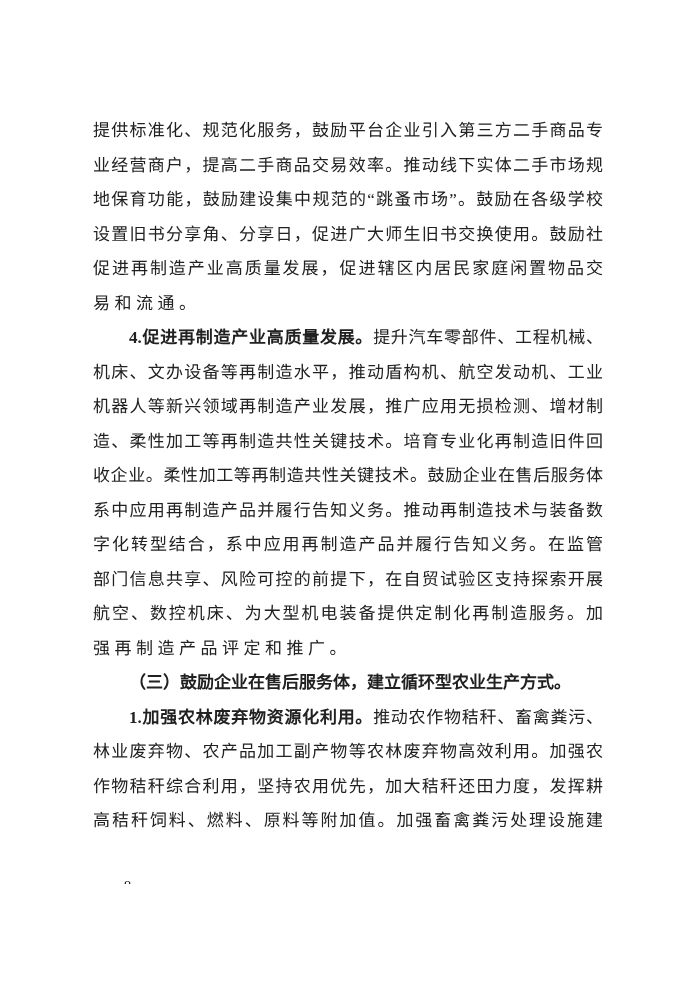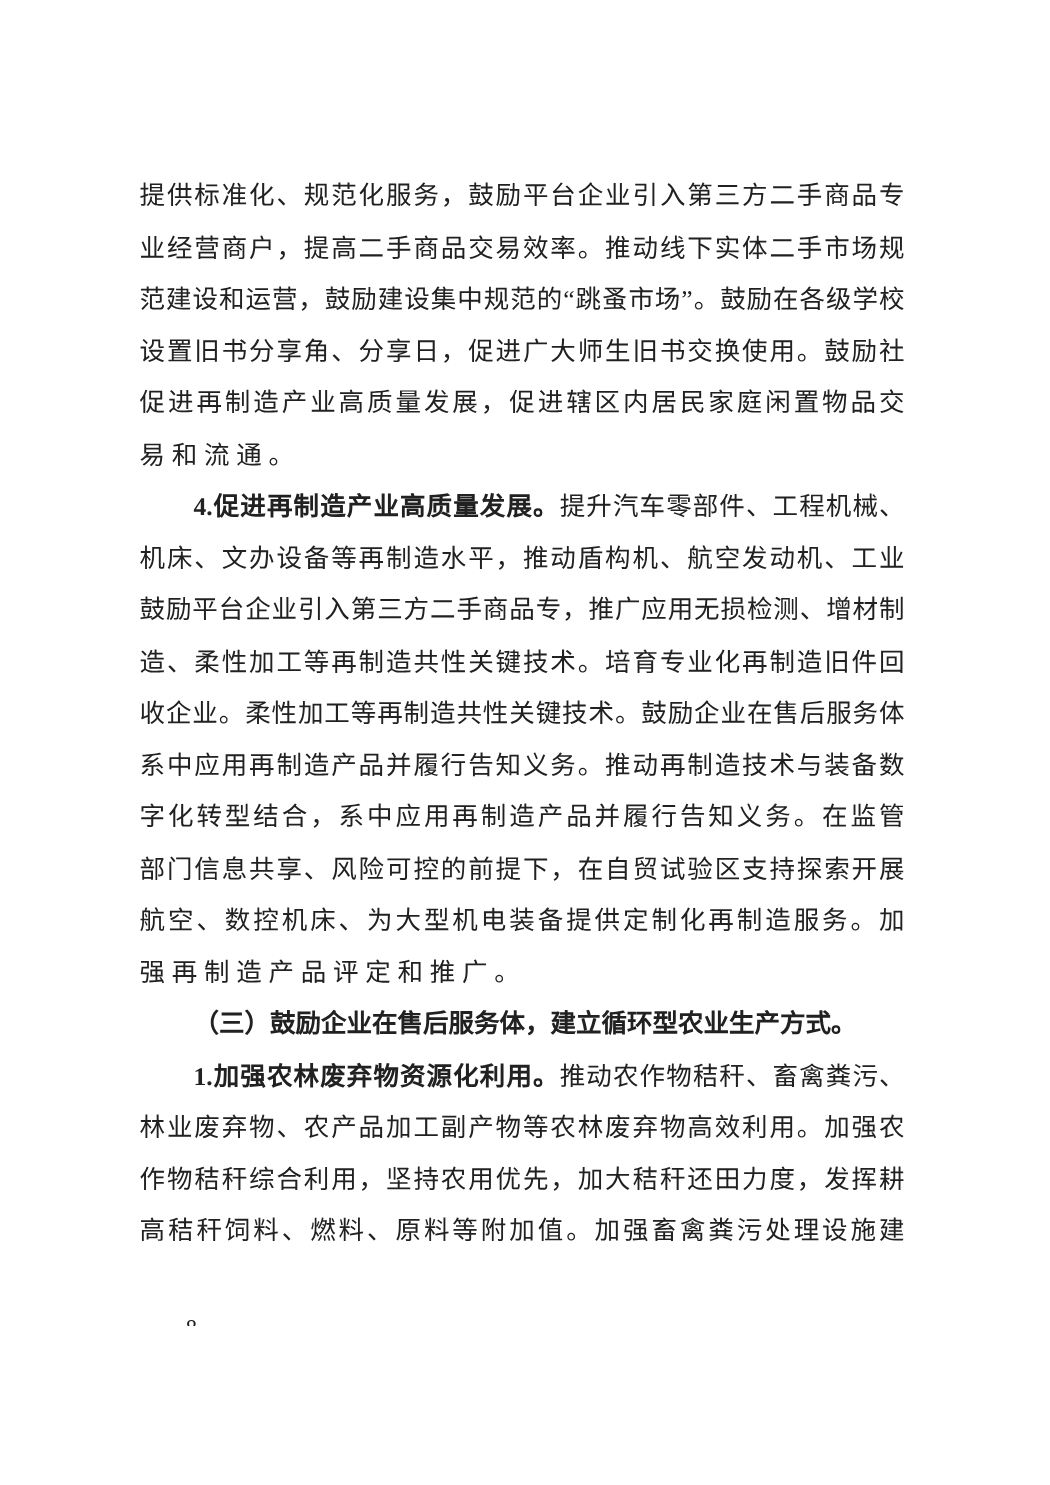--- a/index.html
+++ b/index.html
@@ -56,28 +56,28 @@
 </style>
 </head>
 <body>
 
 <div class="page">
 
   <div class="text-block">
 
     <div class="line j"><span>提供标准化、规范化服务，鼓励平台企业引入第三方二手商品专</span></div>
     <div class="line j"><span>业经营商户，提高二手商品交易效率。推动线下实体二手市场规</span></div>
-    <div class="line j"><span>范建设和运营，鼓励建设集中规范的“跳蚤市场”。鼓励在各级学校</span></div>
+    <div class="line j"><span>地保育功能，鼓励建设集中规范的“跳蚤市场”。鼓励在各级学校</span></div>
     <div class="line j"><span>设置旧书分享角、分享日，促进广大师生旧书交换使用。鼓励社</span></div>
     <div class="line j"><span>促进再制造产业高质量发展，促进辖区内居民家庭闲置物品交</span></div>
     <div class="line s"><span>易和流通。</span></div>
 
     <div class="line j ind"><b>4.促进再制造产业高质量发展。</b><span>提升汽车零部件、工程机械、</span></div>
     <div class="line j"><span>机床、文办设备等再制造水平，推动盾构机、航空发动机、工业</span></div>
-    <div class="line j"><span>鼓励平台企业引入第三方二手商品专，推广应用无损检测、增材制</span></div>
+    <div class="line j"><span>机器人等新兴领域再制造产业发展，推广应用无损检测、增材制</span></div>
     <div class="line j"><span>造、柔性加工等再制造共性关键技术。培育专业化再制造旧件回</span></div>
     <div class="line j"><span>收企业。柔性加工等再制造共性关键技术。鼓励企业在售后服务体</span></div>
     <div class="line j"><span>系中应用再制造产品并履行告知义务。推动再制造技术与装备数</span></div>
     <div class="line j"><span>字化转型结合，系中应用再制造产品并履行告知义务。在监管</span></div>
     <div class="line j"><span>部门信息共享、风险可控的前提下，在自贸试验区支持探索开展</span></div>
     <div class="line j"><span>航空、数控机床、为大型机电装备提供定制化再制造服务。加</span></div>
     <div class="line s"><span>强再制造产品评定和推广。</span></div>
 
     <div class="line ind"><b>（三）鼓励企业在售后服务体，建立循环型农业生产方式。</b><span></span></div>
 

